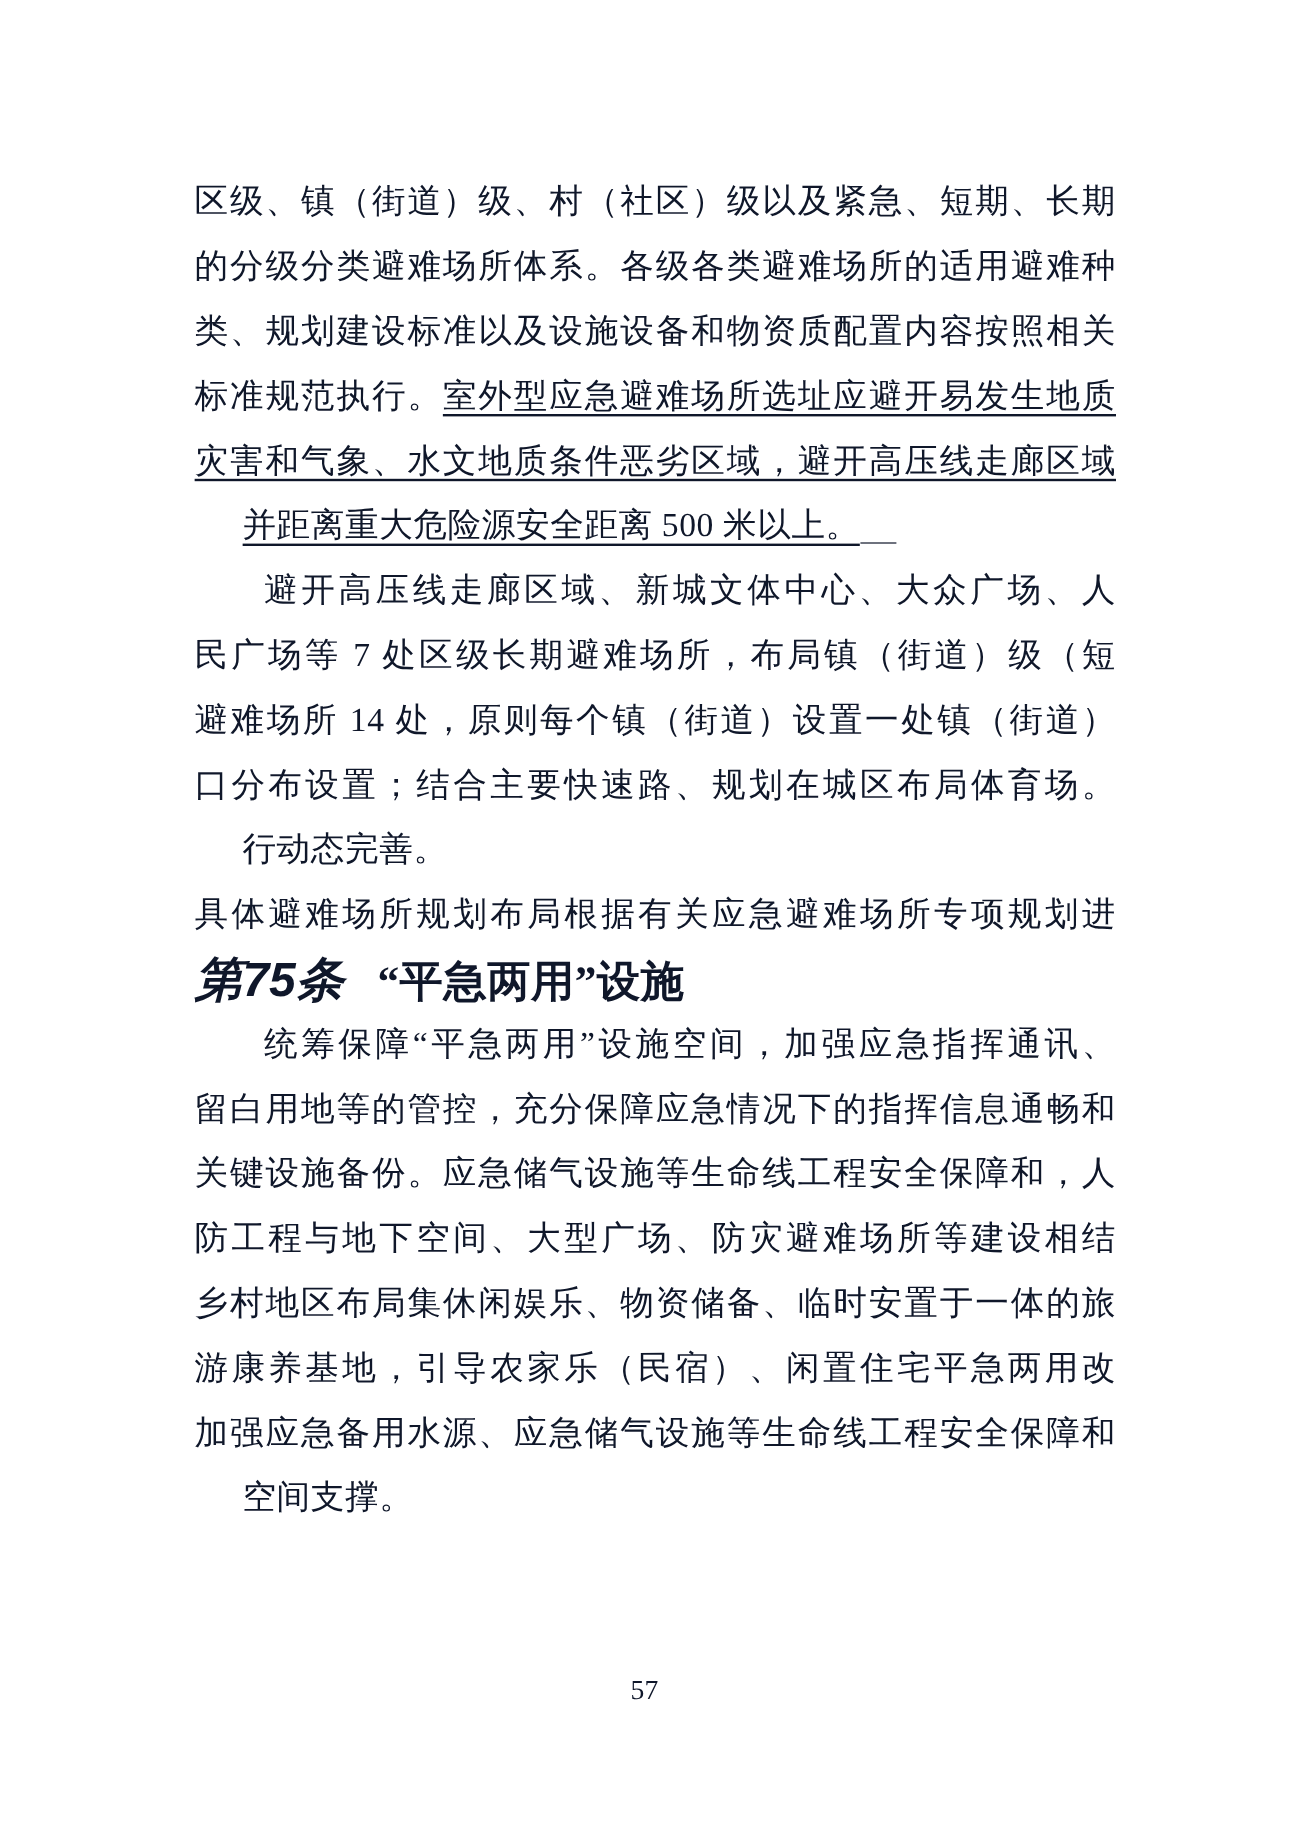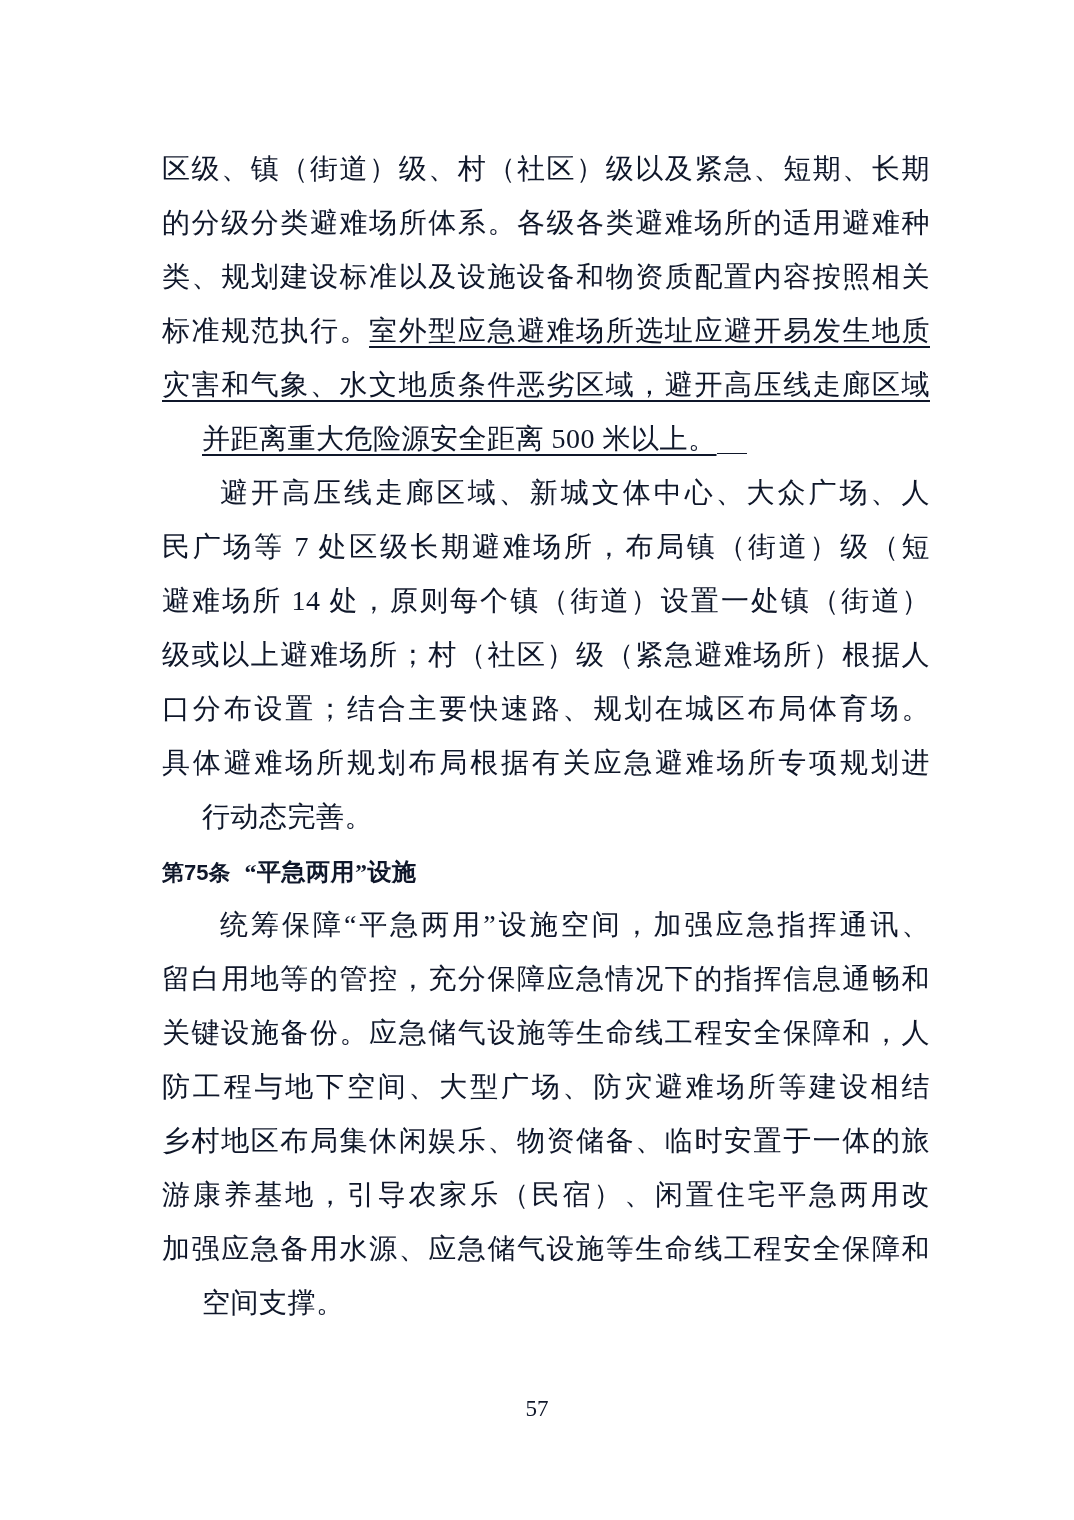--- a/index.html
+++ b/index.html
@@ -28,26 +28,27 @@
     letter-spacing: 0.5px;
   }
   .line.ind { text-indent: 58px; }
   .line.last { text-align-last: left; margin-left: 40px; }
   .line.heading {
     text-align-last: left;
     font-weight: bold;
   }
   .hnum {
     font-family: "Liberation Sans", "DejaVu Sans", sans-serif;
-    font-size: 22px;
+    font-size: 40px;
     letter-spacing: 0;
+    font-style: italic;
   }
   .htitle {
-    margin-left: 14px;
-    font-size: 24px;
+    margin-left: 28px;
+    font-size: 36px;
   }
   .ul {
     text-decoration: underline;
     text-underline-offset: 6px;
     text-decoration-thickness: 1.5px;
   }
   .tail {
     display: inline-block;
     width: 30px;
     height: 1.5px;
@@ -70,24 +71,23 @@
   <div class="doc-body" id="doc-body">
       <div class="line"><span>区级、镇（街道）级、村（社区）级以及紧急、短期、长期</span></div>
       <div class="line"><span>的分级分类避难场所体系。各级各类避难场所的适用避难种</span></div>
       <div class="line"><span>类、规划建设标准以及设施设备和物资质配置内容按照相关</span></div>
       <div class="line"><span>标准规范执行。</span><span class="ul">室外型应急避难场所选址应避开易发生地质</span></div>
       <div class="line"><span class="ul">灾害和气象、水文地质条件恶劣区域，避开高压线走廊区域</span></div>
       <div class="line last"><span class="ul">并距离重大危险源安全距离 500 米以上。</span><span class="tail"></span></div>
       <div class="line ind"><span>避开高压线走廊区域、新城文体中心、大众广场、人</span></div>
       <div class="line"><span>民广场等 7 处区级长期避难场所，布局镇（街道）级（短期）</span></div>
       <div class="line"><span>避难场所 14 处，原则每个镇（街道）设置一处镇（街道）</span></div>
-      <div class="line"><span>级或以上避难场所；村（社区）级（紧急避难场所）根据人</span></div>
       <div class="line"><span>口分布设置；结合主要快速路、规划在城区布局体育场。</span></div>
+      <div class="line last"><span>行动态完善。</span></div>
       <div class="line"><span>具体避难场所规划布局根据有关应急避难场所专项规划进</span></div>
-      <div class="line last"><span>行动态完善。</span></div>
       <div class="line heading"><span class="hnum">第75条</span><span class="htitle">“平急两用”设施</span></div>
       <div class="line ind"><span>统筹保障“平急两用”设施空间，加强应急指挥通讯、</span></div>
       <div class="line"><span>留白用地等的管控，充分保障应急情况下的指挥信息通畅和</span></div>
       <div class="line"><span>关键设施备份。应急储气设施等生命线工程安全保障和，人</span></div>
       <div class="line"><span>防工程与地下空间、大型广场、防灾避难场所等建设相结合。</span></div>
       <div class="line"><span>乡村地区布局集休闲娱乐、物资储备、临时安置于一体的旅</span></div>
       <div class="line"><span>游康养基地，引导农家乐（民宿）、闲置住宅平急两用改造。</span></div>
       <div class="line"><span>加强应急备用水源、应急储气设施等生命线工程安全保障和</span></div>
       <div class="line last"><span>空间支撑。</span></div>
     </div>

